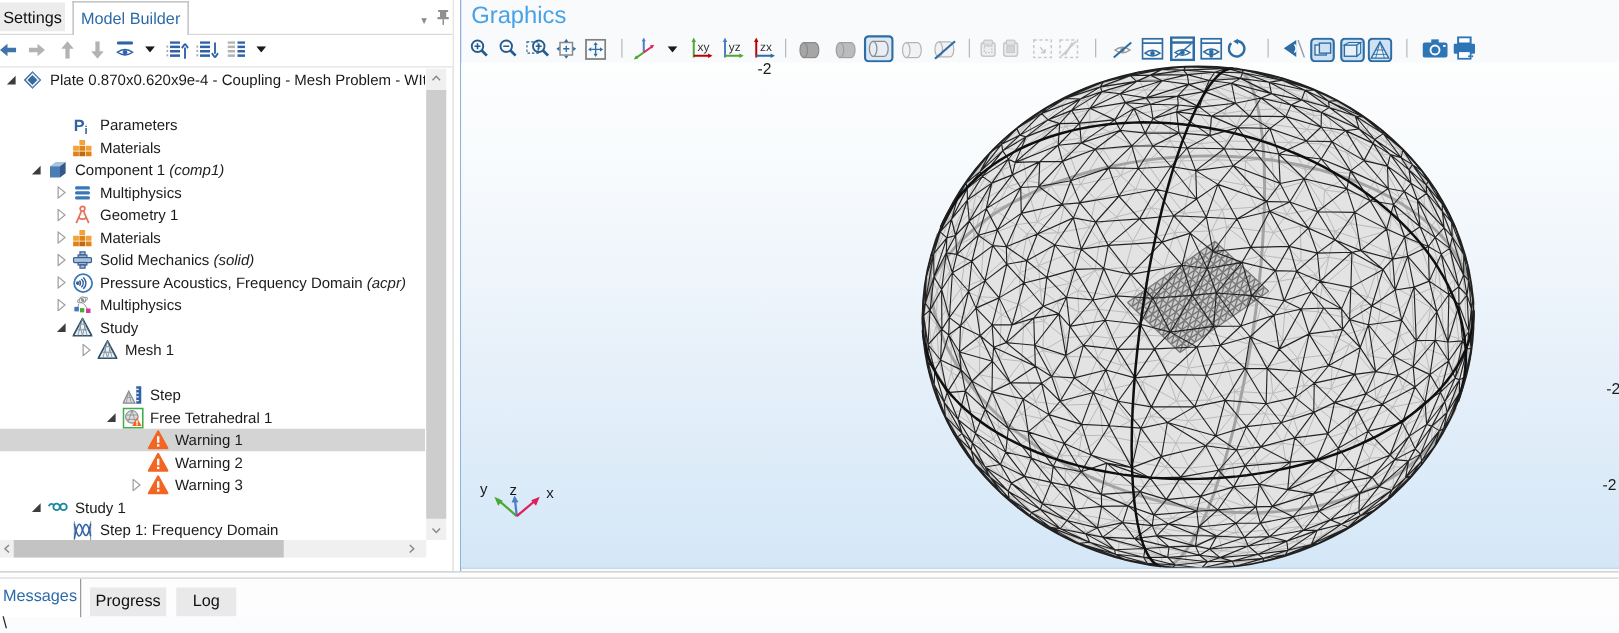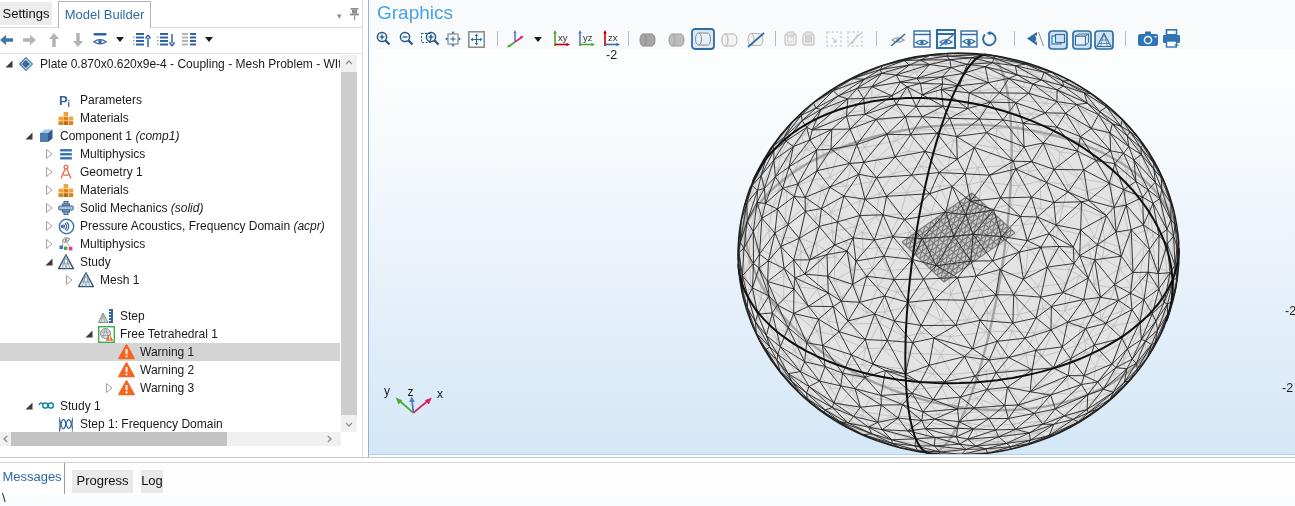--- a/index.html
+++ b/index.html
@@ -722,18 +722,18 @@
 <text x="15" y="19" font-family="Liberation Sans" font-size="12" fill="#1a1a1a">y</text>
 <text x="38.5" y="20" font-family="Liberation Sans" font-size="12" fill="#1a1a1a">z</text>
 <text x="68" y="22" font-family="Liberation Sans" font-size="12" fill="#1a1a1a">x</text>
 </svg>
  </div>
 </div>
 <div id="bottompanel">
  <div id="btabs">
    <div id="btab-msg">Messages</div>
    <div class="btab" style="left:72px;width:61px">Progress</div>
-   <div class="btab" style="left:141px;width:22px">Log</div>
+   <div class="btab" style="left:141px;width:48px">Log</div>
  </div>
  <div id="bcontent">
       <span style="position:absolute;left:2px;top:-4px;font-size:13px">\</span>
     </div>
 </div>
 
 </body></html>

